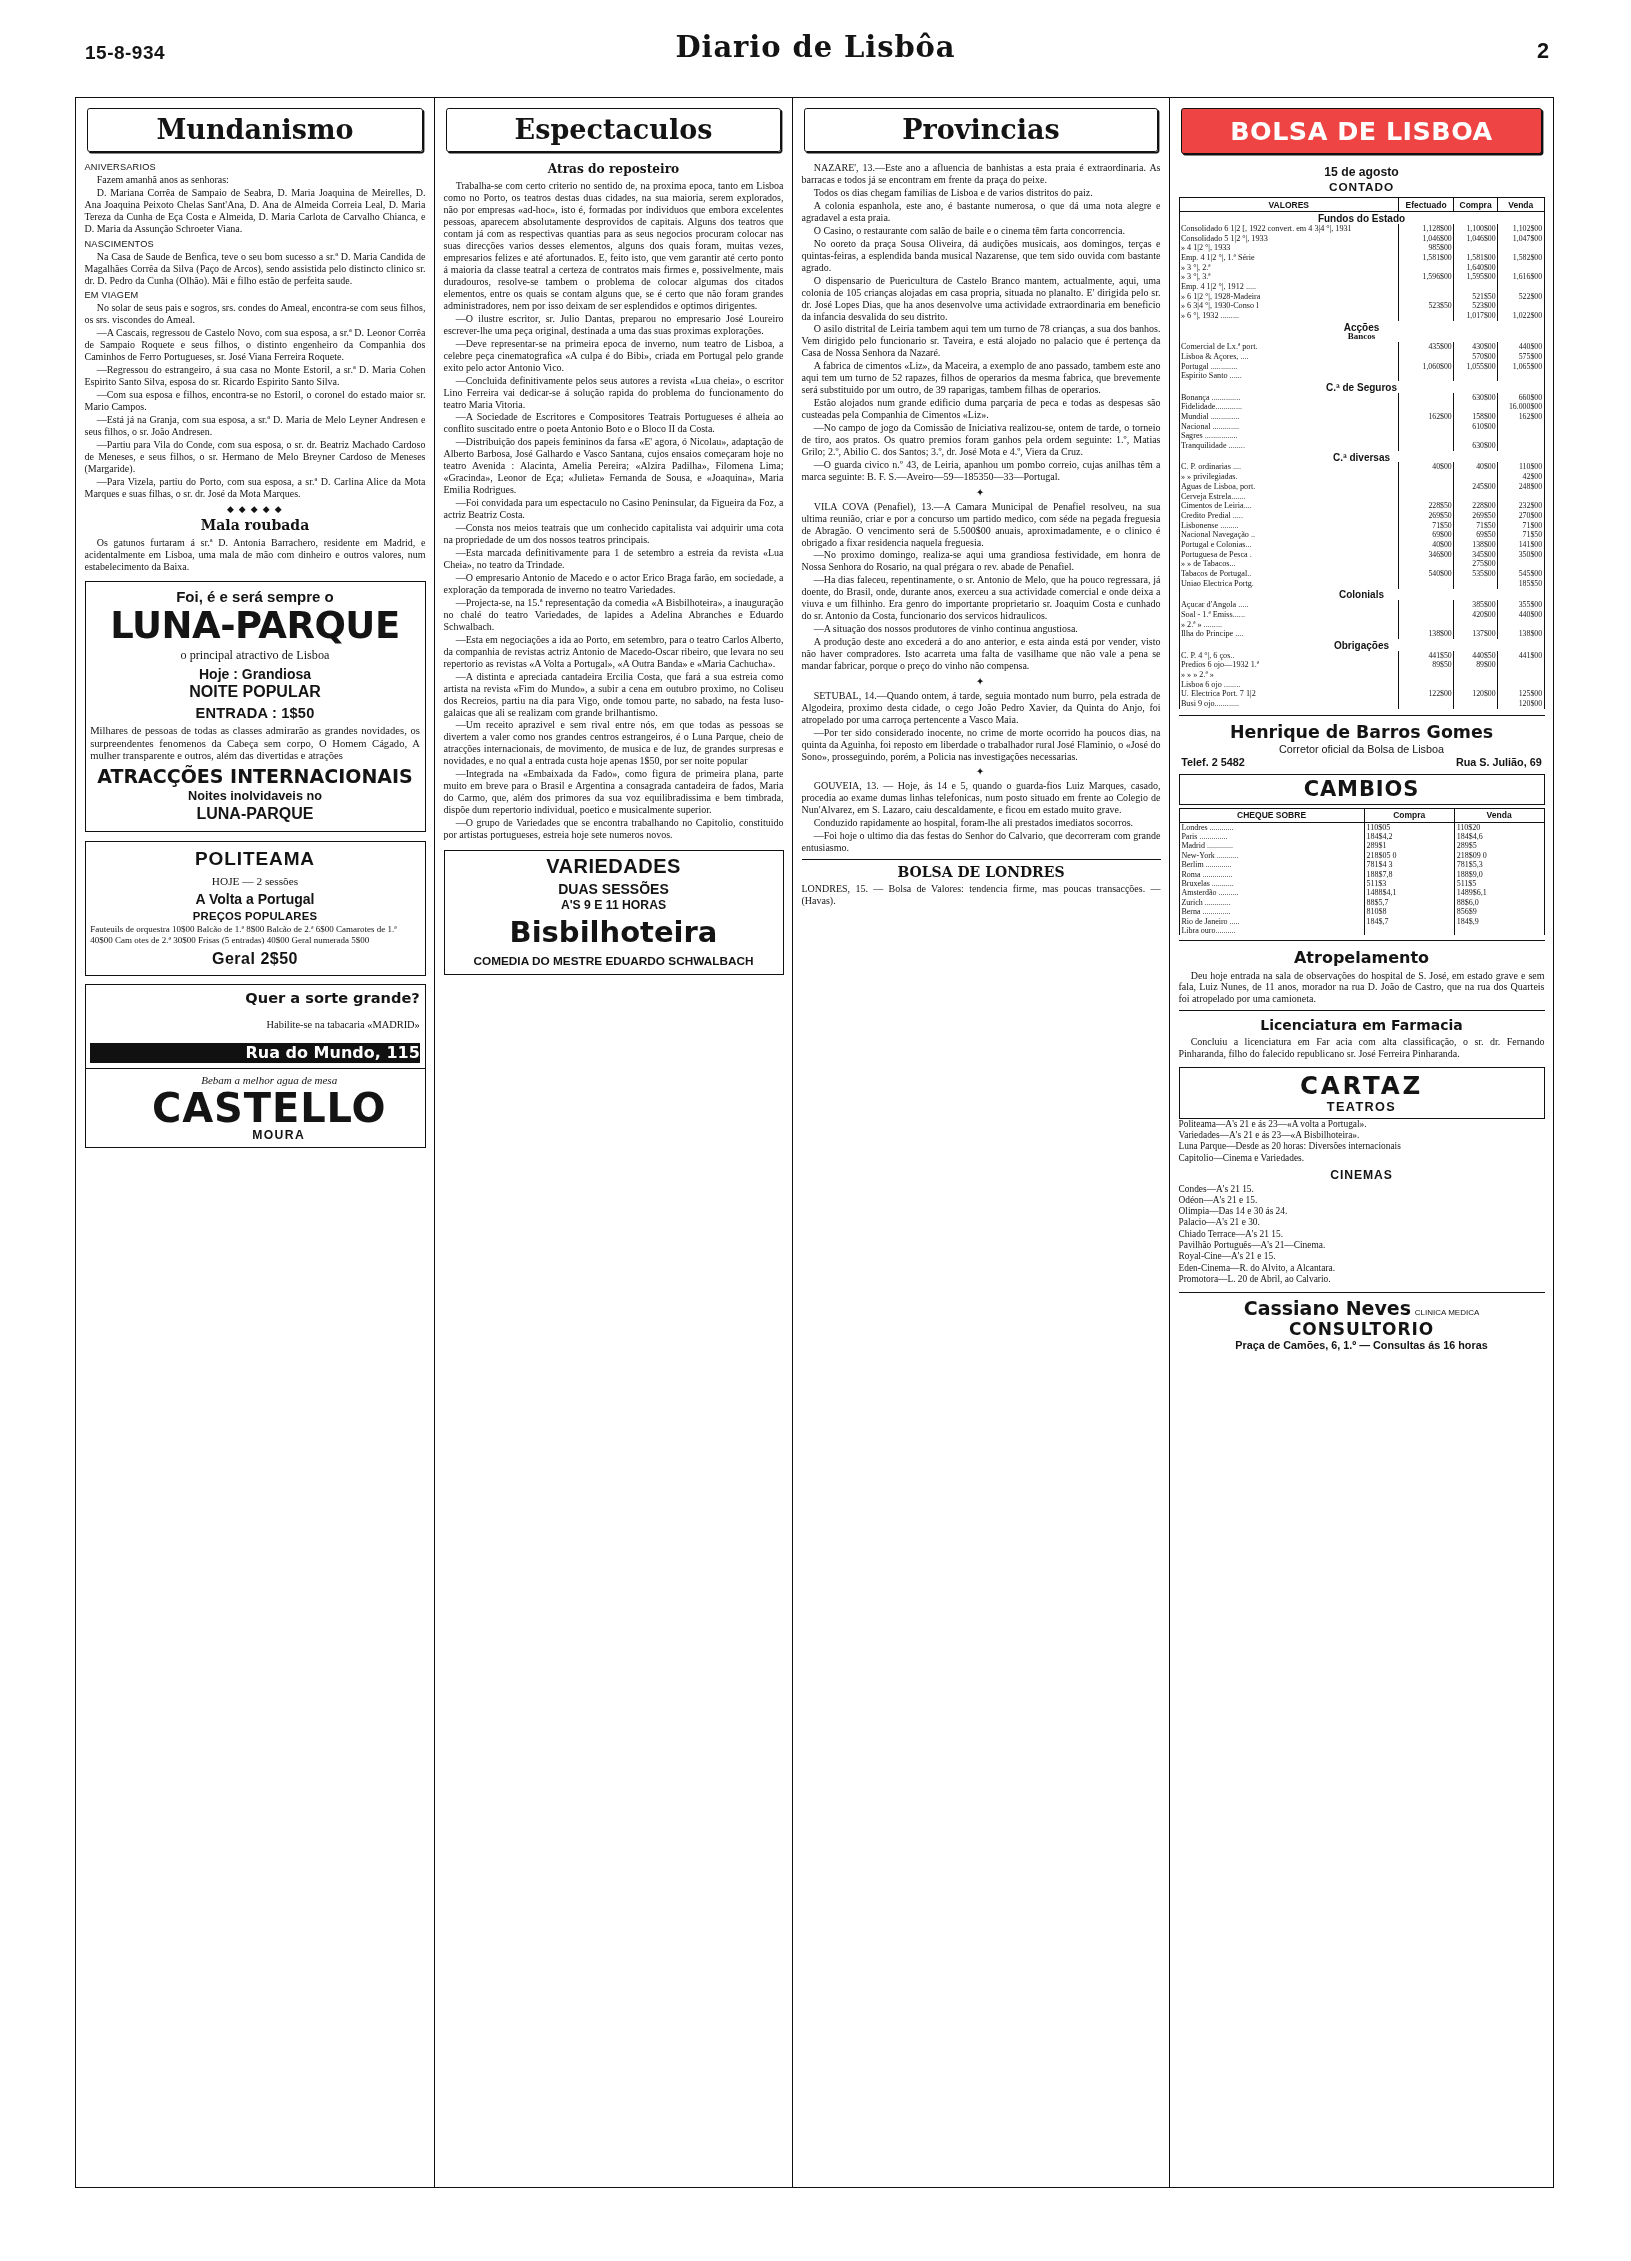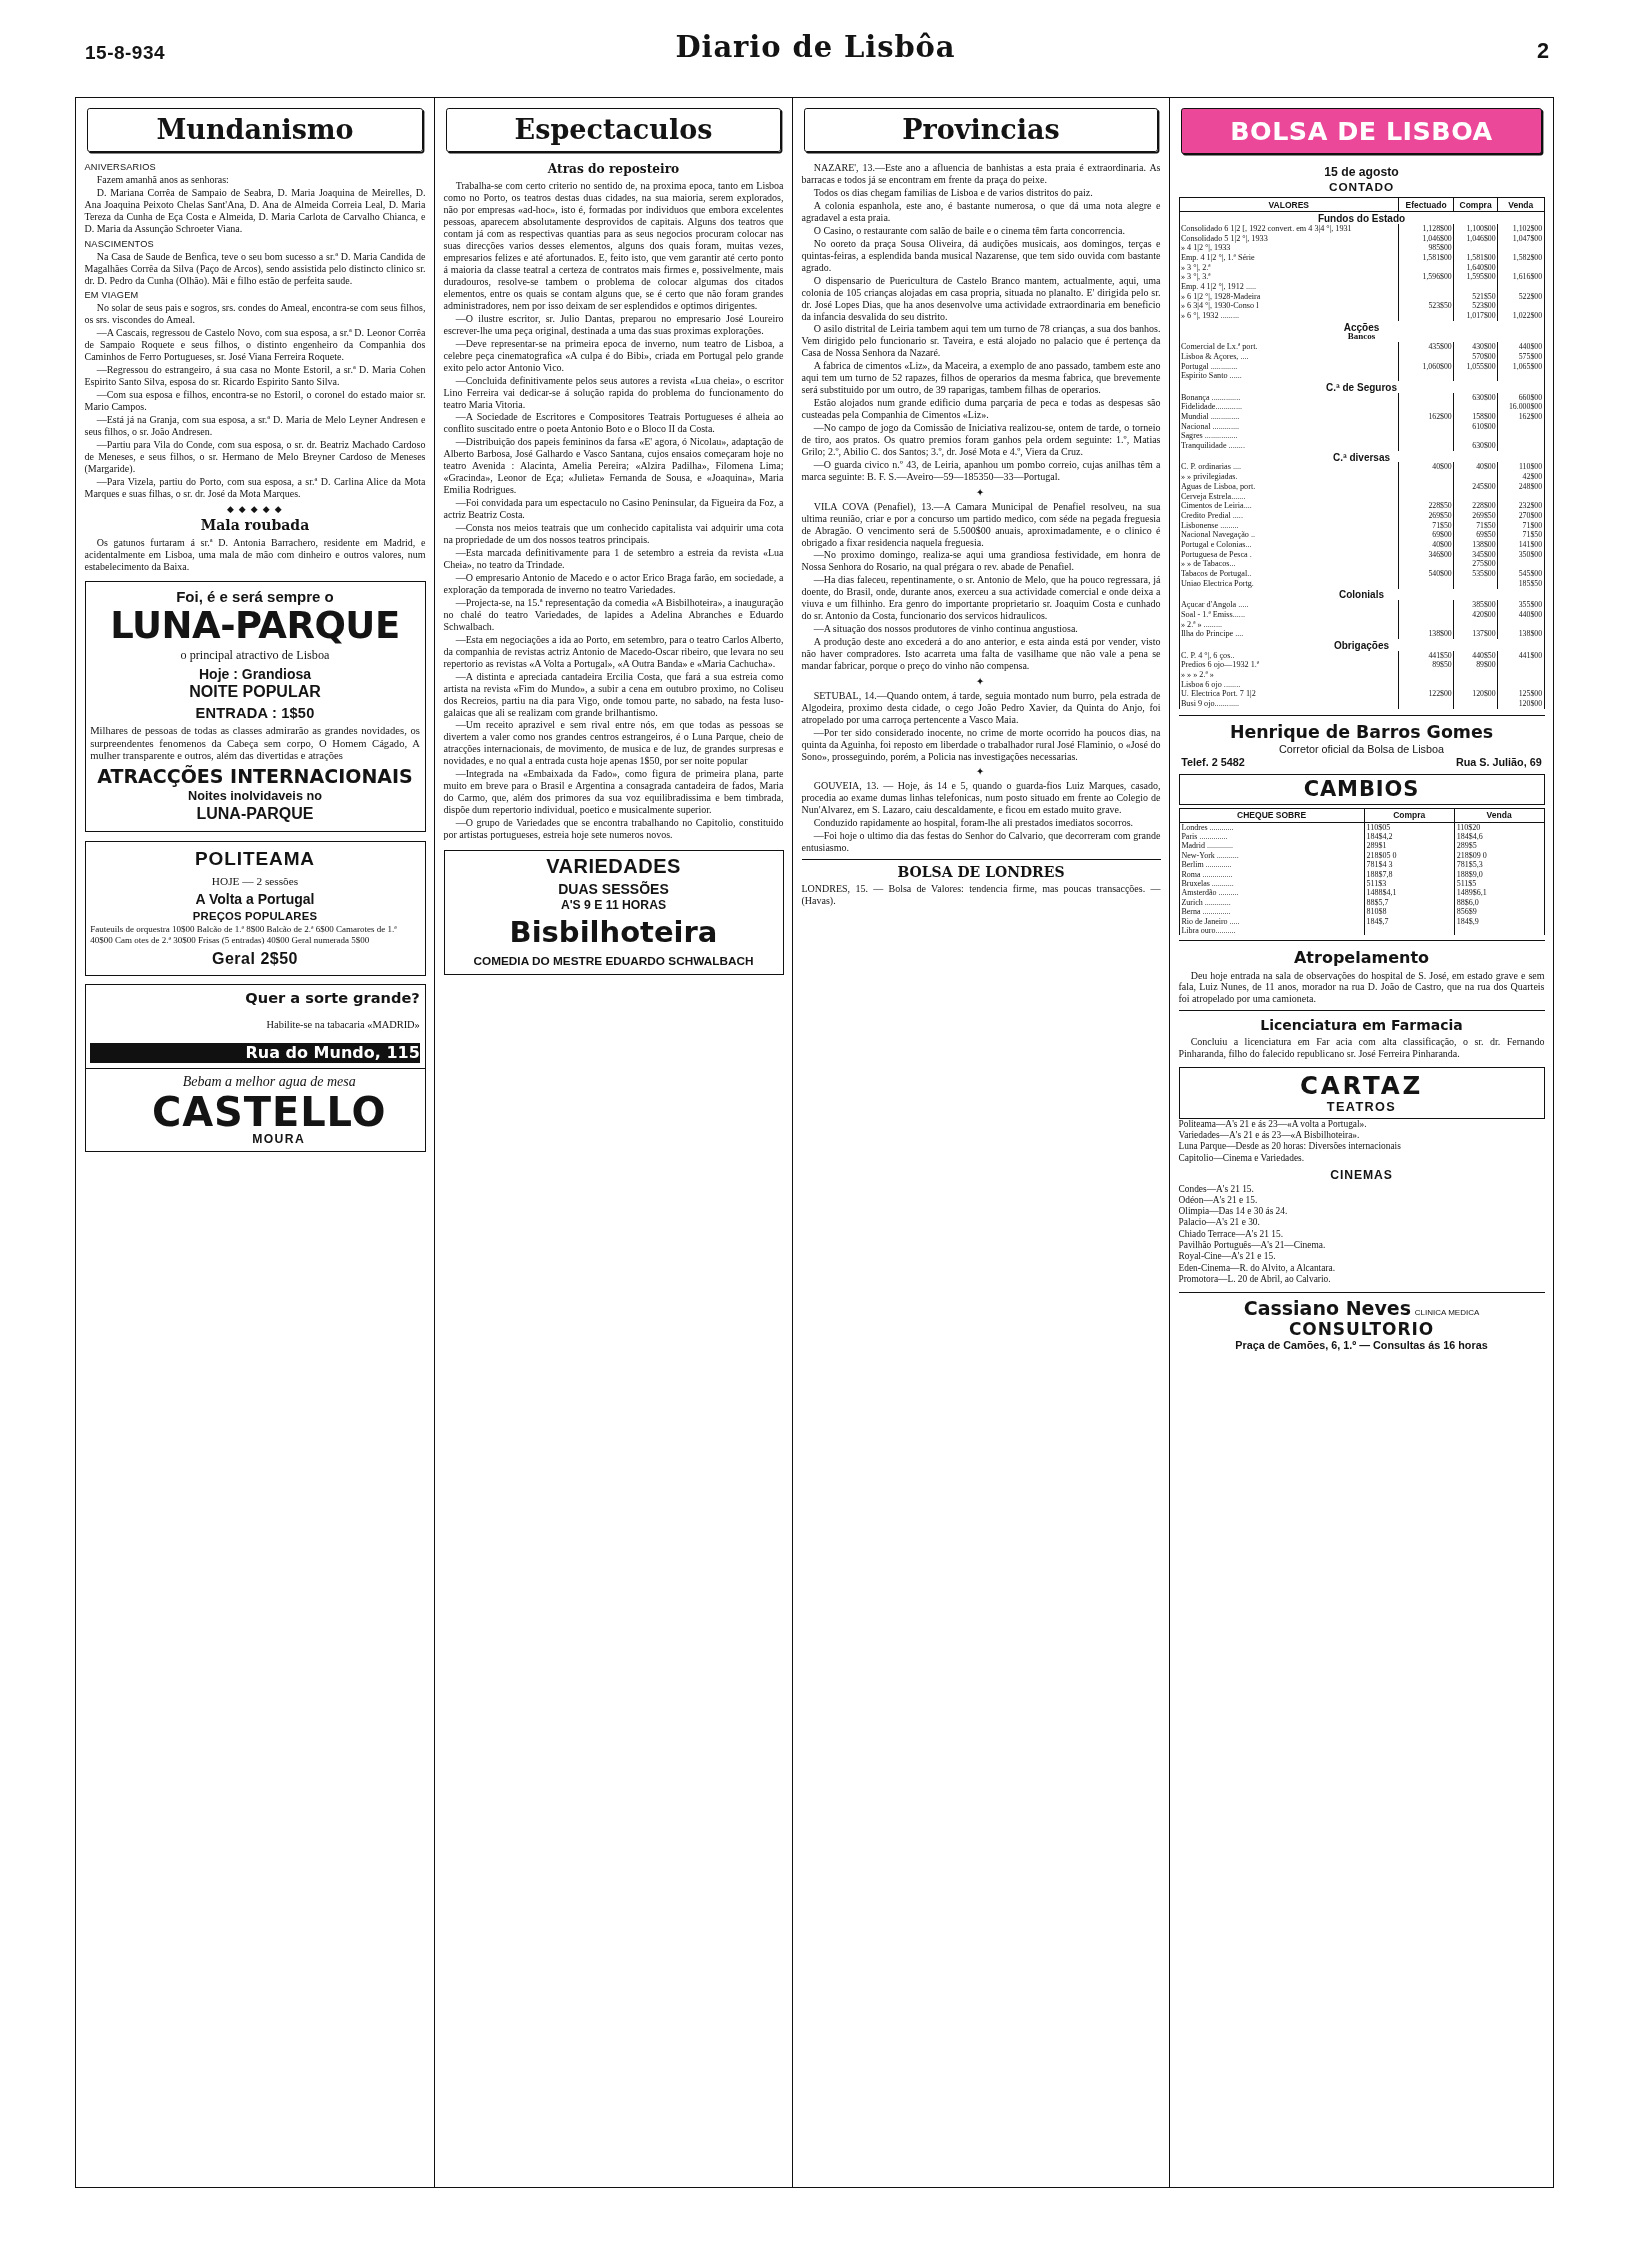--- a/index.html
+++ b/index.html
@@ -70,21 +70,21 @@
     margin:2.8px 2.8px 10.4px 2.8px;
     box-shadow:1.4px 1.4px 0 #111;
   }
   .banner .btxt{
     font-family:"DejaVu Serif", serif;
     font-weight:bold;
     font-size:27px;
     letter-spacing:0px;
   }
   .banner.bolsa{
-    background:#ec4899;
+    background:#ef4444;
     padding:6.6px 0 7.5px 0;
   }
   .banner.bolsa .btxt{
     color:#fff;
     font-family:"DejaVu Sans", sans-serif;
     font-weight:bold;
     font-size:25.4px;
     letter-spacing:0.5px;
   }
   
@@ -189,21 +189,21 @@
   }
   .sorte .s2{font-size:10.4px;margin:13px 0;}
   .sorte .s3{
     font-family:"DejaVu Sans", sans-serif;font-weight:bold;font-size:16px;
     background:#111;color:#fff;display:block;padding:0.9px 0;margin-top:1.4px;
   }
   .castello{
     border:1.4px solid #111;border-top:none;margin:0;padding:4.7px 4.7px 5.7px;
     text-align:center;position:relative;
   }
-  .castello .c1{font-size:14px;font-family:"Liberation Serif",serif;font-style:italic;}
+  .castello .c1{font-size:11px;font-family:"Liberation Serif",serif;font-style:italic;}
   .castello .c2{
     font-family:"DejaVu Sans", sans-serif;font-weight:bold;font-size:40px;
     letter-spacing:0.9px;line-height:40px;margin:1.9px 0 0 0;
   }
   .castello .c3{
     font-family:"Liberation Sans", sans-serif;font-weight:bold;font-size:12.2px;
     letter-spacing:1.4px;
   }
   .var-ad{
     border:1.4px solid #111;margin-top:8.5px;padding:4.7px 3.8px 6.6px;text-align:center;

